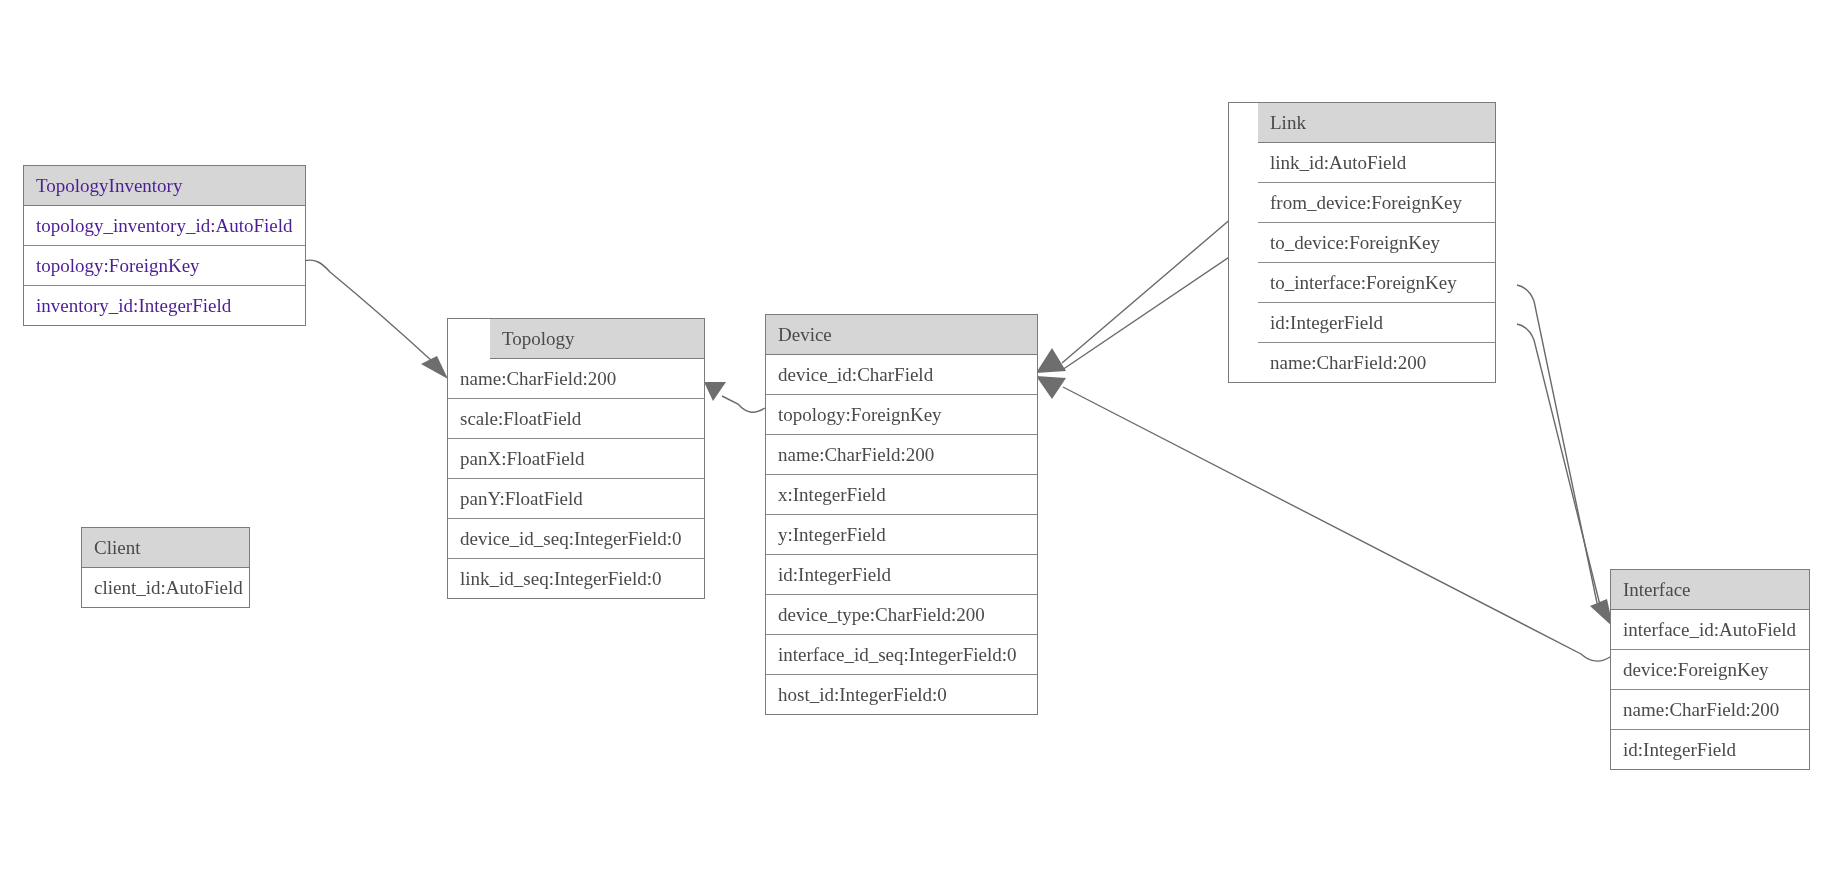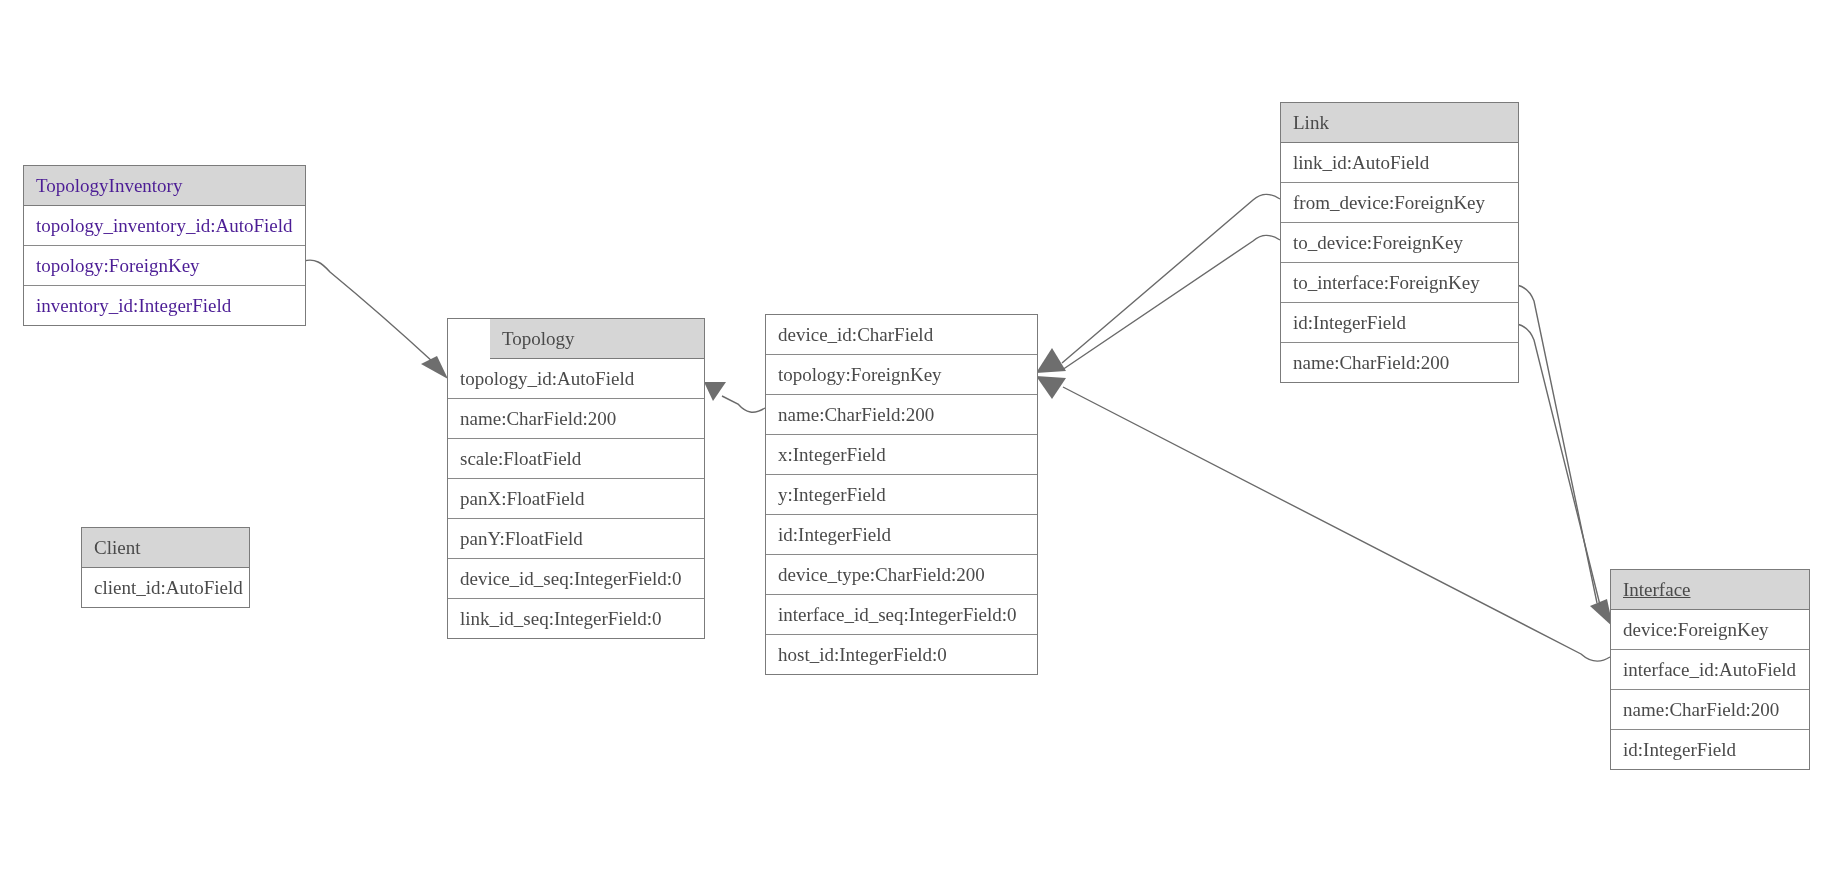--- a/index.html
+++ b/index.html
@@ -58,52 +58,52 @@
     </svg>
 
 <div class="etable" style="left: 23px; top: 165px; width: 281px; border-color: rgb(123, 123, 123); color: #4c1d95;">
       <div class="ehead" style="background: rgb(214, 214, 214); border-bottom-color: rgb(123, 123, 123);">TopologyInventory</div>
       <div class="erow" style="border-bottom-color: rgb(138, 138, 138);">topology_inventory_id:AutoField</div>
       <div class="erow" style="border-bottom-color: rgb(138, 138, 138);">topology:ForeignKey</div>
       <div class="erow" style="border-bottom-color: rgb(138, 138, 138);">inventory_id:IntegerField</div>
     </div>
     <div class="etable" style="left: 447px; top: 318px; width: 256px; border-color: rgb(123, 123, 123); color: rgb(74, 74, 74);">
       <div class="ehead" style="background: rgb(214, 214, 214); border-bottom-color: rgb(123, 123, 123); margin-left: 42px;">Topology</div>
-      <div class="erow" style="border-bottom-color: rgb(138, 138, 138);">topology_id:AutoField</div>
       <div class="erow" style="border-bottom-color: rgb(138, 138, 138);">name:CharField:200</div>
       <div class="erow" style="border-bottom-color: rgb(138, 138, 138);">scale:FloatField</div>
       <div class="erow" style="border-bottom-color: rgb(138, 138, 138);">panX:FloatField</div>
       <div class="erow" style="border-bottom-color: rgb(138, 138, 138);">panY:FloatField</div>
       <div class="erow" style="border-bottom-color: rgb(138, 138, 138);">device_id_seq:IntegerField:0</div>
       <div class="erow" style="border-bottom-color: rgb(138, 138, 138);">link_id_seq:IntegerField:0</div>
     </div>
     <div class="etable" style="left: 81px; top: 527px; width: 167px; border-color: rgb(123, 123, 123); color: rgb(74, 74, 74);">
       <div class="ehead" style="background: rgb(214, 214, 214); border-bottom-color: rgb(123, 123, 123);">Client</div>
       <div class="erow" style="border-bottom-color: rgb(138, 138, 138);">client_id:AutoField</div>
     </div>
     <div class="etable" style="left: 765px; top: 314px; width: 271px; border-color: rgb(123, 123, 123); color: rgb(74, 74, 74);">
+      <div class="ehead" style="background: rgb(214, 214, 214); border-bottom-color: rgb(123, 123, 123);">Device</div>
       <div class="erow" style="border-bottom-color: rgb(138, 138, 138);">device_id:CharField</div>
       <div class="erow" style="border-bottom-color: rgb(138, 138, 138);">topology:ForeignKey</div>
       <div class="erow" style="border-bottom-color: rgb(138, 138, 138);">name:CharField:200</div>
       <div class="erow" style="border-bottom-color: rgb(138, 138, 138);">x:IntegerField</div>
       <div class="erow" style="border-bottom-color: rgb(138, 138, 138);">y:IntegerField</div>
       <div class="erow" style="border-bottom-color: rgb(138, 138, 138);">id:IntegerField</div>
       <div class="erow" style="border-bottom-color: rgb(138, 138, 138);">device_type:CharField:200</div>
       <div class="erow" style="border-bottom-color: rgb(138, 138, 138);">interface_id_seq:IntegerField:0</div>
       <div class="erow" style="border-bottom-color: rgb(138, 138, 138);">host_id:IntegerField:0</div>
     </div>
-    <div class="etable" style="left: 1280px; top: 102px; width: 237px; border-color: rgb(123, 123, 123); color: rgb(74, 74, 74);">
+    <div class="etable" style="left: 1228px; top: 102px; width: 237px; border-color: rgb(123, 123, 123); color: rgb(74, 74, 74); padding-left: 29px;">
       <div class="ehead" style="background: rgb(214, 214, 214); border-bottom-color: rgb(123, 123, 123);">Link</div>
       <div class="erow" style="border-bottom-color: rgb(138, 138, 138);">link_id:AutoField</div>
       <div class="erow" style="border-bottom-color: rgb(138, 138, 138);">from_device:ForeignKey</div>
       <div class="erow" style="border-bottom-color: rgb(138, 138, 138);">to_device:ForeignKey</div>
       <div class="erow" style="border-bottom-color: rgb(138, 138, 138);">to_interface:ForeignKey</div>
       <div class="erow" style="border-bottom-color: rgb(138, 138, 138);">id:IntegerField</div>
       <div class="erow" style="border-bottom-color: rgb(138, 138, 138);">name:CharField:200</div>
     </div>
     <div class="etable" style="left: 1610px; top: 569px; width: 198px; border-color: rgb(123, 123, 123); color: rgb(74, 74, 74);">
-      <div class="ehead" style="background: rgb(214, 214, 214); border-bottom-color: rgb(123, 123, 123); text-decoration: underline;">Interface</div>
+      <div class="ehead" style="background: rgb(214, 214, 214); border-bottom-color: rgb(123, 123, 123);">Interface</div>
+      <div class="erow" style="border-bottom-color: rgb(138, 138, 138);">interface_id:AutoField</div>
       <div class="erow" style="border-bottom-color: rgb(138, 138, 138);">device:ForeignKey</div>
-      <div class="erow" style="border-bottom-color: rgb(138, 138, 138);">interface_id:AutoField</div>
       <div class="erow" style="border-bottom-color: rgb(138, 138, 138);">name:CharField:200</div>
       <div class="erow" style="border-bottom-color: rgb(138, 138, 138);">id:IntegerField</div>
     </div>
   </div>
 
 </body></html>

